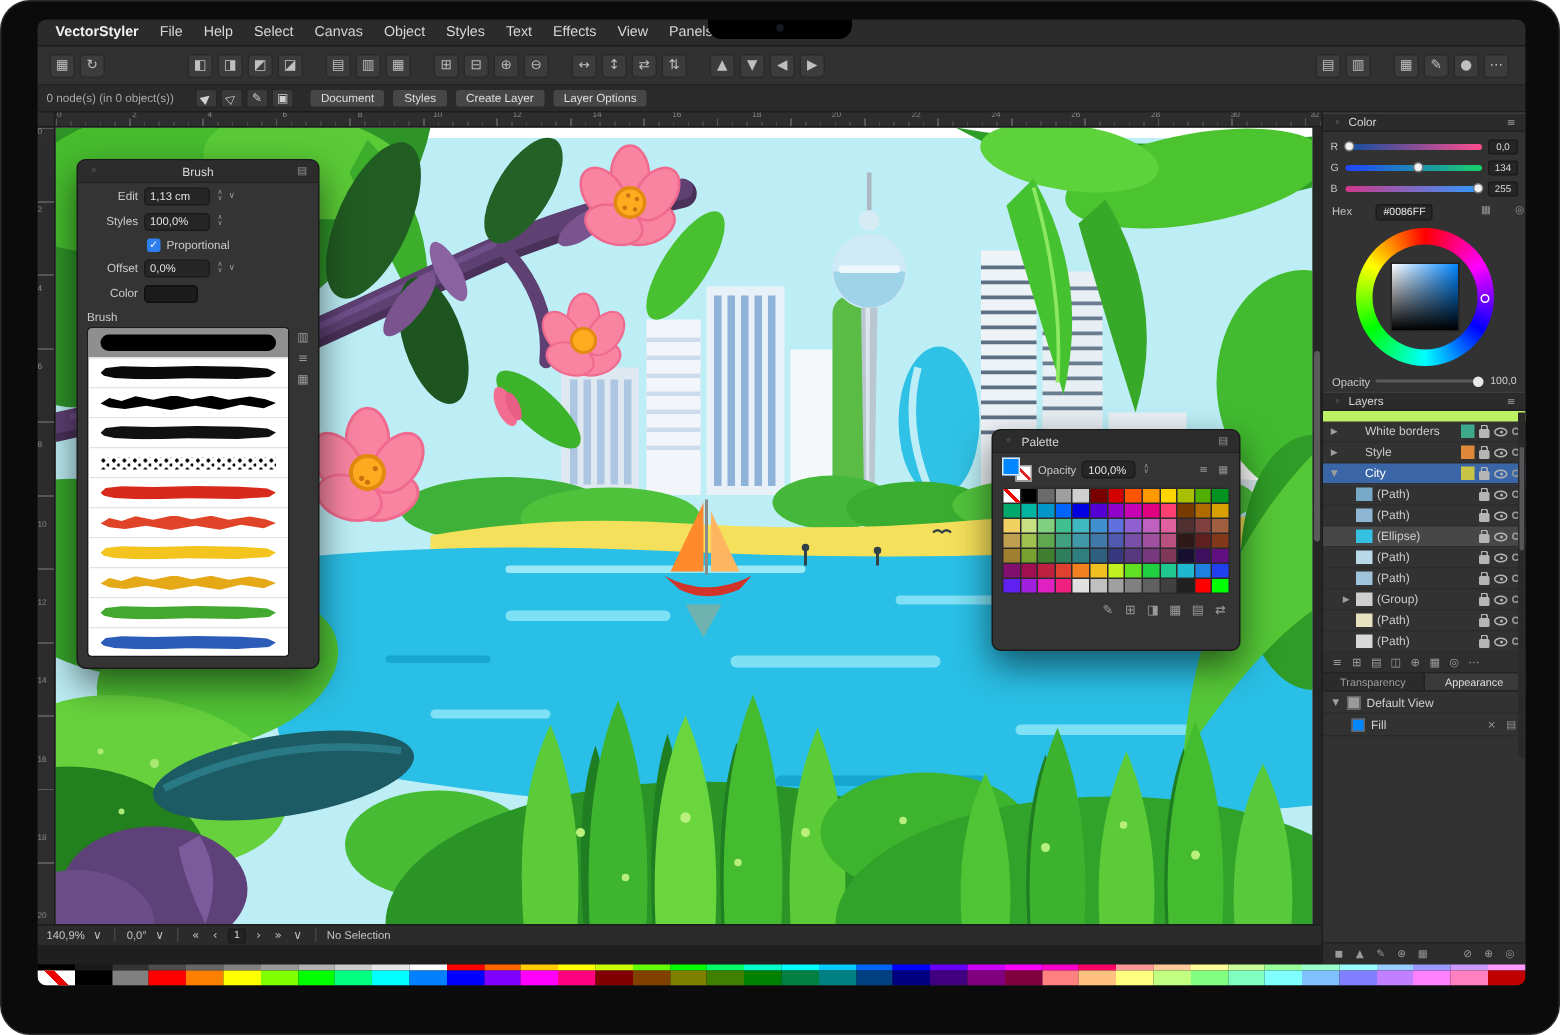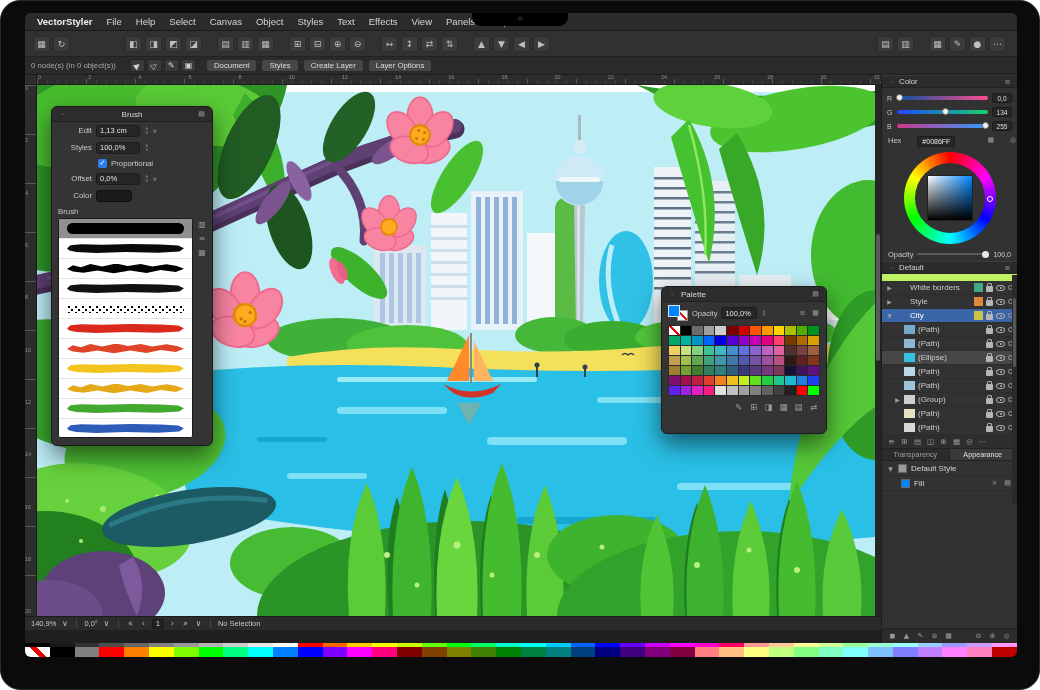--- a/index.html
+++ b/index.html
@@ -820,21 +820,21 @@
         <div class="op-row">
           <span class="pp-label">Opacity</span>
           <span class="op-track">
               <span class="op-knob"></span>
             </span>
           <span class="op-val">100,0</span>
         </div>
 
         <div class="sb-head">
           <span class="hd-ic glyph">◦</span>
-          <span class="sb-title">Default</span>
+          <span class="sb-title">Layers</span>
           <span class="hd-ic glyph">≡</span>
         </div>
         <div class="layer-rows">
           <div class="layer-row">
               <span class="l-arrow glyph">▶</span>
               <span class="l-thumb"></span>
               <span class="l-name">White borders</span>
               <span class="l-swatch" style="background: rgb(63, 169, 140);"></span>
               <span class="ic ic-lock"></span>
               <span class="ic ic-eye"></span>
@@ -942,21 +942,21 @@
             <span class="hd-ic glyph">⋯</span>
         </div>
 
         <div class="sb-tabs">
           <span class="sb-tab">Transparency</span>
             <span class="sb-tab active">Appearance</span>
         </div>
         <div class="ap-row">
           <span class="l-arrow glyph">▼</span>
           <span class="ap-swatch"></span>
-          <span>Default Style</span>
+          <span>Default View</span>
         </div>
         <div class="ap-row">
           <span class="ap-fill-swatch"></span>
           <span>Fill</span>
           <span style="flex:1"></span>
           <span class="hd-ic glyph">×</span>
           <span class="hd-ic glyph">▤</span>
         </div>
 
         <div class="sb-filler"></div>

